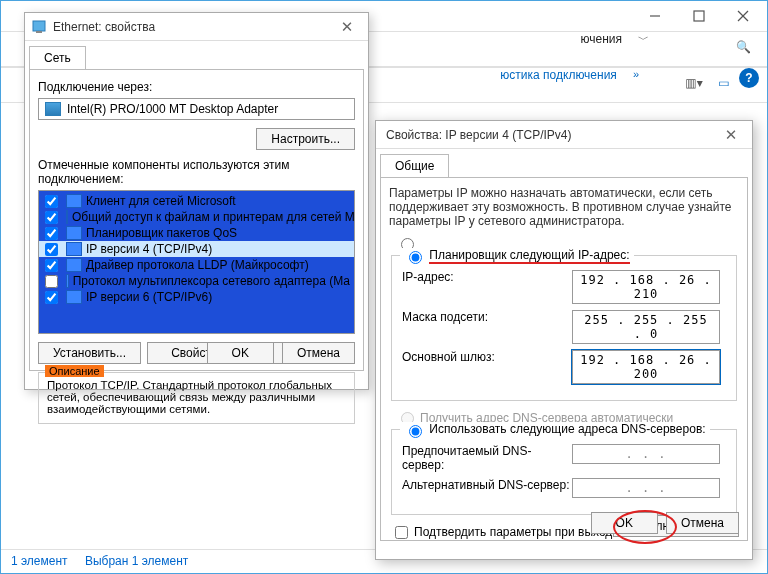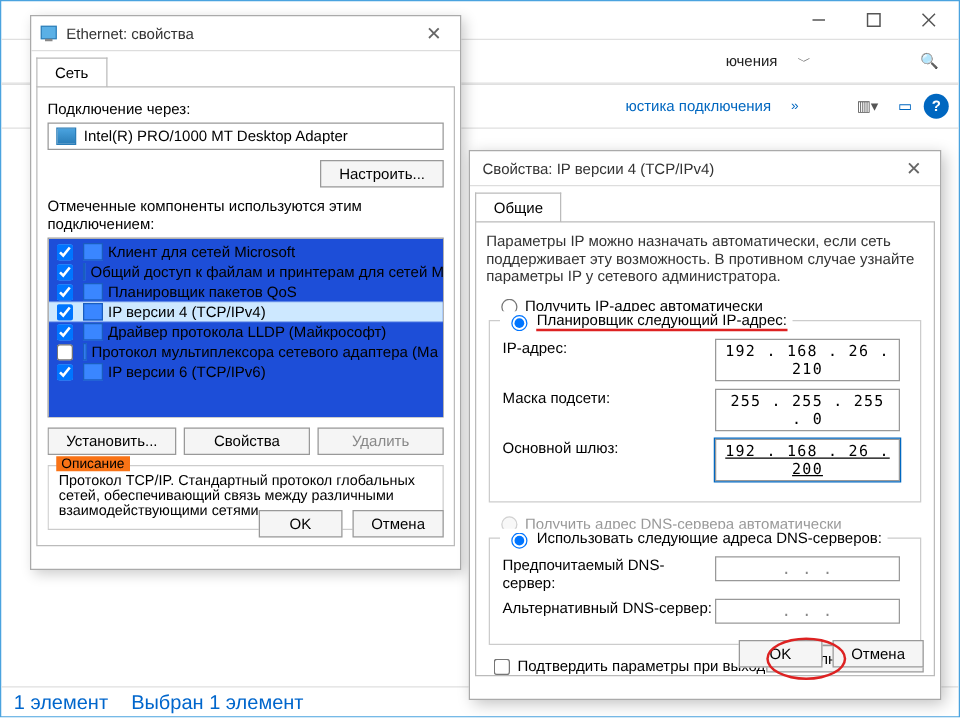--- a/index.html
+++ b/index.html
@@ -2,31 +2,31 @@
 <html><head>
 <meta charset="utf-8">
 <style>
   * { box-sizing: border-box; font-family: "Segoe UI", Tahoma, sans-serif; }
   body { margin: 0; width: 768px; height: 574px; background: #fff; position: relative; overflow: hidden; font-size: 12px; color: #000; }
   
   .explorer { position: absolute; inset: 0; border: 1px solid #4aa3df; }
   .explorer-titlebar { height: 30px; display:flex; justify-content:flex-end; align-items:center; padding-right:2px; }
   .winbtn { width: 44px; height: 28px; display:flex; align-items:center; justify-content:center; color:#555; }
   .winbtn svg { stroke:#555; }
-  .explorer-toolbar-row { display:flex; align-items:center; height:36px; border-top:1px solid #e0e0e0; border-bottom:1px solid #e0e0e0; padding:0 8px; }
+  .explorer-toolbar-row { display:flex; height:36px; border-top:1px solid #e0e0e0; border-bottom:1px solid #e0e0e0; padding:0 8px; }
   .tb-spacer { flex:1; }
   .tb-label { color:#222; margin-right:16px; }
   .chev { color:#666; font-size:11px; }
   .pill-ico { width:30px; height:30px; display:flex; align-items:center; justify-content:center; color:#555; border-radius:2px; }
   .pill-ico.blue { color:#fff; background:#0067c0; border-radius:50%; width:20px; height:20px; font-size:12px; font-weight:bold; }
-  .explorer-status { position:absolute; bottom:0; left:0; right:0; height:24px; border-top:1px solid #e0e0e0; padding:4px 10px; color:#0066cc; font-size:16px; }
+  .explorer-status { position:absolute; bottom:0; left:0; right:0; height:24px; border-top:1px solid #e0e0e0; padding:4px 10px; color:#0066cc; font-size:12px; }
   .explorer-status span + span { margin-left:14px; }
 
   
-  .dlg1 { position:absolute; left:24px; top:12px; width:345px; height:444px; background:#fff; border:1px solid #aaa; box-shadow: 3px 3px 10px rgba(0,0,0,.2); }
+  .dlg1 { position:absolute; left:24px; top:12px; width:345px; height:378px; background:#fff; border:1px solid #aaa; box-shadow: 3px 3px 10px rgba(0,0,0,.2); }
   .dlg-title { height:28px; display:flex; align-items:center; padding:0 6px; border-bottom:1px solid #ddd; }
   .dlg-title .ico { width:16px; height:16px; margin-right:6px; }
   .dlg-title .ttl { flex:1; color:#333; }
   .dlg-title .x { width:30px; text-align:center; color:#666; font-size:15px; }
   .tabstrip { padding:4px 4px 0; }
   .tab { display:inline-block; padding:4px 14px; border:1px solid #bbb; border-bottom:1px solid #fff; background:#fff; position:relative; top:1px; }
   .tabbody { border:1px solid #bbb; margin:0 4px 4px; padding:8px; height: calc(100% - 74px); position:relative; }
   .lbl { margin:2px 0 4px; }
   .combo { display:flex; align-items:center; border:1px solid #999; padding:3px 6px; background:#fff; }
   .combo .nic { width:16px; height:14px; margin-right:6px; background:linear-gradient(#4aa3df,#2a7db8); border:1px solid #2a7db8; }
@@ -50,21 +50,21 @@
   .info { color:#333; margin-bottom:10px; }
   .radio-row { display:flex; align-items:center; margin:4px 0 4px 12px; }
   .radio-row input { margin:0 6px 0 0; }
   .radio-row.disabled { color:#999; }
   .ipgroup { border:1px solid #ccc; padding:8px 10px 10px; margin:0 2px 10px; position:relative; }
   .ipgroup .legend { position:absolute; top:-8px; left:8px; background:#fff; padding:0 4px; }
   .underline { border-bottom:2px solid #d22; }
   .field { display:flex; align-items:flex-start; margin:6px 0; }
   .field label { width:170px; }
   .ipbox { border:1px solid #999; width:148px; padding:2px 4px; font-family:monospace; letter-spacing:1px; text-align:center; font-size:12px; }
-  .ipbox.focus { outline:1px solid #0067c0;text-decoration:underline; }
+  .ipbox.focus { outline:1px solid #0067c0; }
   .chk-row { display:flex; align-items:center; margin:8px 0 0 6px; }
   .chk-row input { margin:0 6px 0 0; }
   .adv-row { display:flex; justify-content:flex-end; margin-top:-24px; }
   .ok-circle { position:absolute; border:2px solid #d22; border-radius:50%; width:64px; height:34px; pointer-events:none; }
   .dns .ipbox { color:#888; text-align:center; }
 </style>
 </head>
 <body>
 
 <div class="explorer">
@@ -189,21 +189,20 @@
     <span class="x">✕</span>
   </div>
   <div class="tabstrip">
     <span class="tab">Общие</span>
   </div>
   <div class="tabbody">
     <div class="info">Параметры IP можно назначать автоматически, если сеть поддерживает эту возможность. В противном случае узнайте параметры IP у сетевого администратора.</div>
 
     <div class="radio-row">
       <input type="radio" name="ipmode" style="">
-      <span>Получить IP-адрес автоматически</span>
     </div>
     <div class="ipgroup">
       <span class="legend">
         <input type="radio" name="ipmode" checked="" style="vertical-align: middle; margin-right: 4px;">
         <span class="underline">Планировщик следующий IP-адрес:</span>
       </span>
       <div class="field">
           <label>IP-адрес:</label>
           <div class="ipbox">192 . 168 .  26 . 210</div>
         </div>

